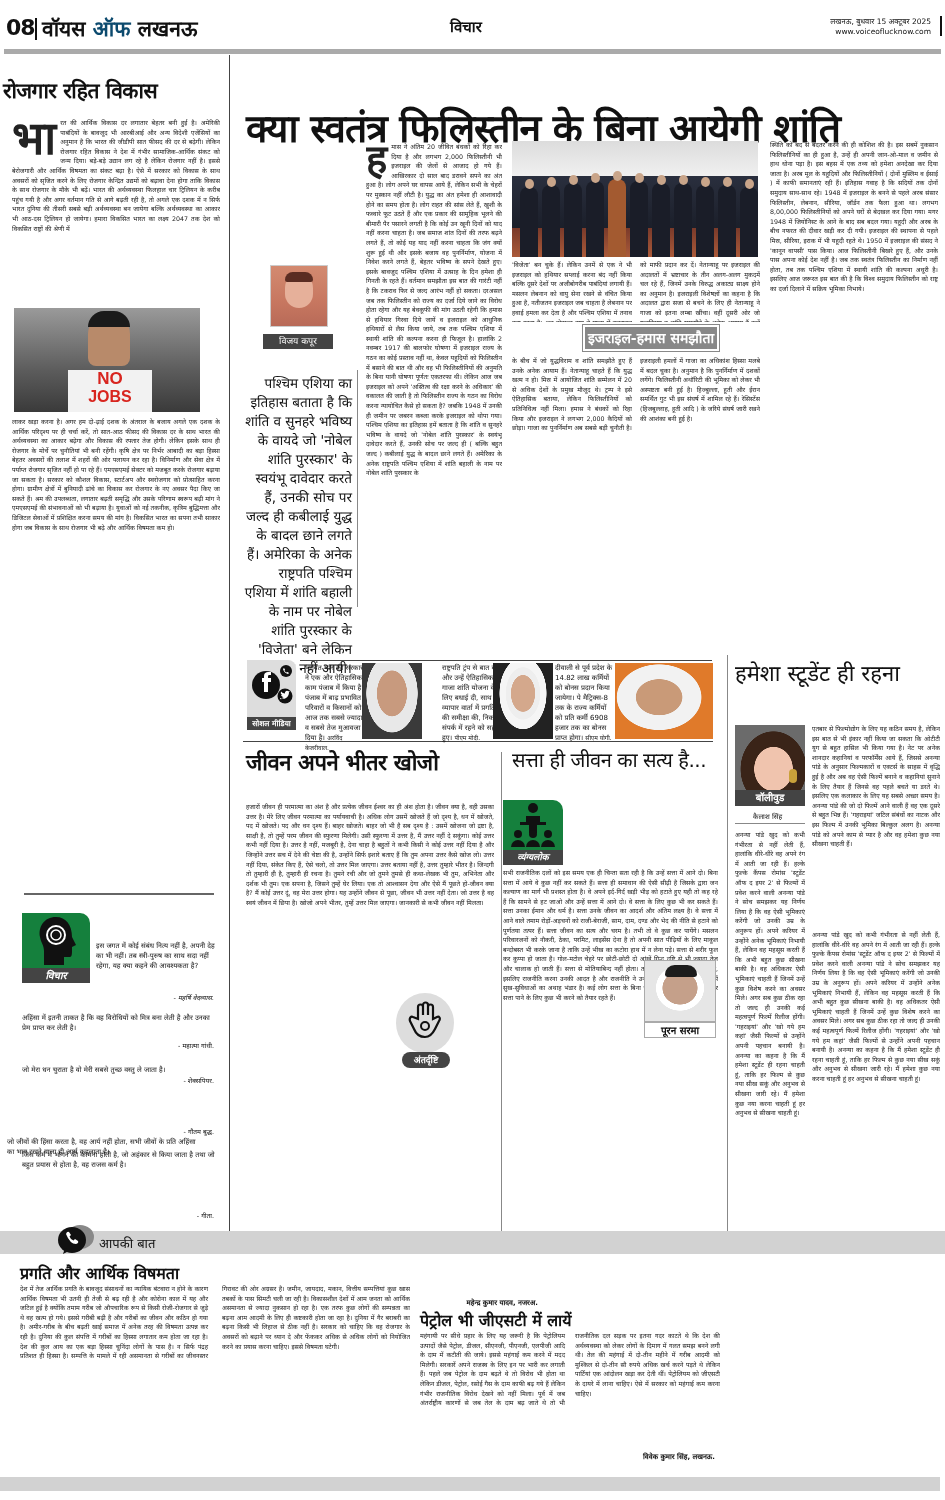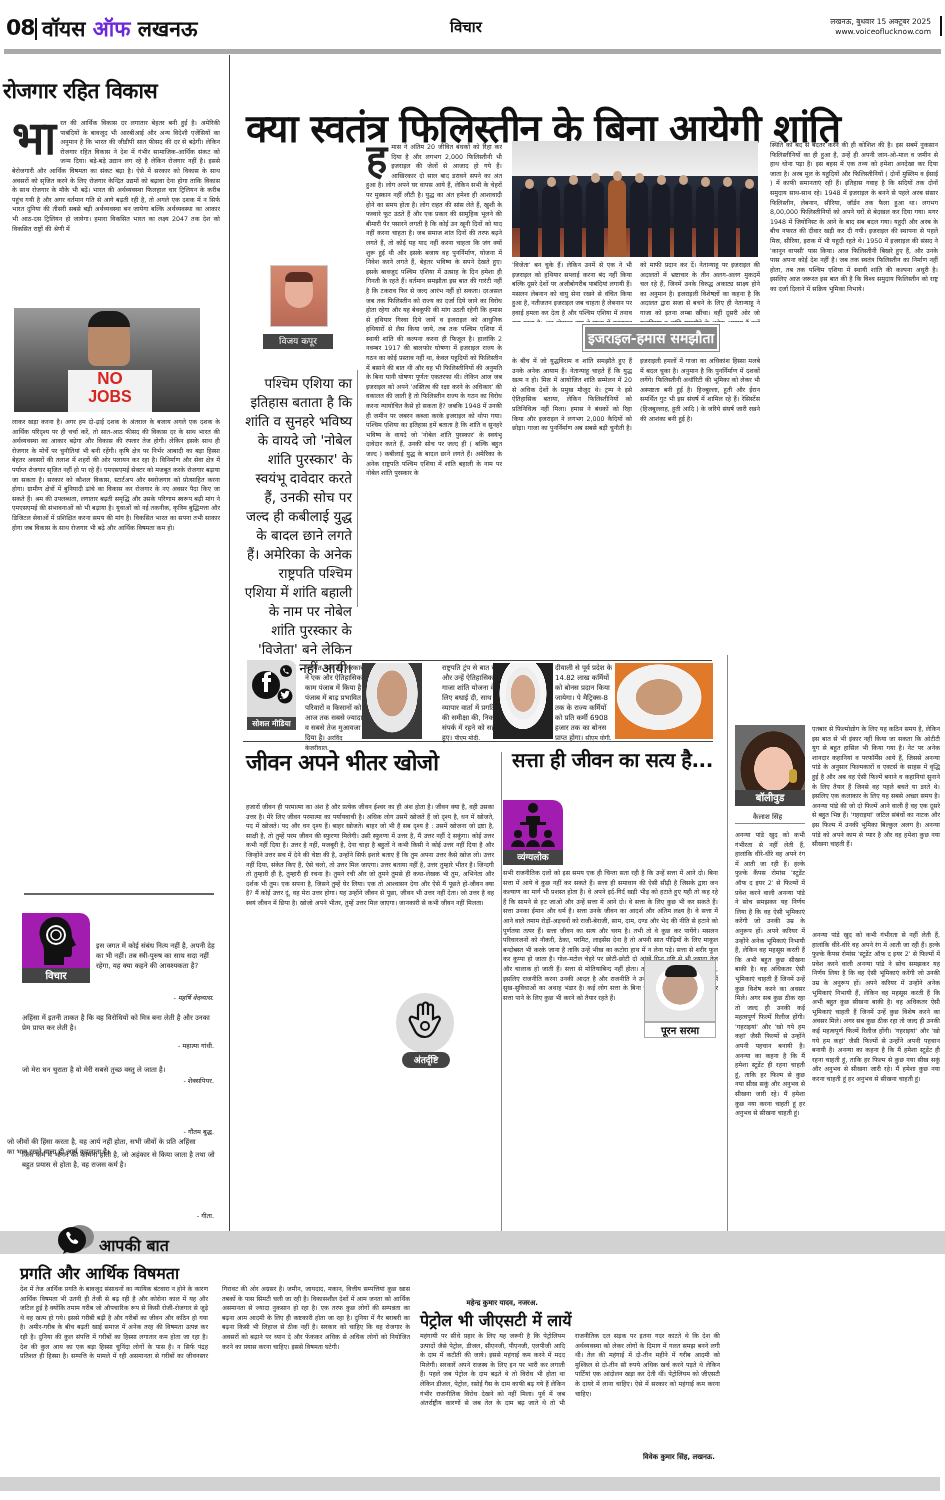--- a/index.html
+++ b/index.html
@@ -7,43 +7,43 @@
   body { font-family: "DejaVu Sans", sans-serif; color: #111; position: relative; }
   .abs { position: absolute; }
   .body-text { font-family: "DejaVu Sans", sans-serif; font-size: 6.3px; line-height: 9.6px; color: #222; text-align: justify; overflow: hidden; }
   .vrule { position: absolute; width: 1px; background: #444; }
   .hrule { position: absolute; height: 1px; background: #444; }
 
   
   .mast-num { font-size: 22px; font-weight: bold; letter-spacing: -1px; }
   .mast-sep { width: 2px; height: 22px; background: #111; }
   .mast-name { font-size: 21px; font-weight: bold; }
-  .mast-name .mid { color: #6d28d9; }
+  .mast-name .mid { color: #0c4a6e; }
   .mast-section { font-size: 15px; font-weight: bold; }
   .mast-date { font-size: 7.5px; text-align: right; line-height: 10px; }
   .topbar { height: 5px; background: #aaa; }
 
   .lead-head { font-size: 21px; font-weight: bold; letter-spacing: -0.5px; }
   .main-head { font-size: 39px; font-weight: bold; letter-spacing: -1px; white-space: nowrap; }
   .drop { font-size: 46px; font-weight: bold; line-height: 40px; float: left; margin-right: 4px; }
   .group-photo { background:
       linear-gradient(180deg, #dcdcdc 0%, #f0f0f0 30%, #2a2f3e 30%, #1b1f2a 75%, #7a3a2a 75%, #aa5a3a 100%); }
   .group-photo .fig { position: absolute; bottom: 0; width: 18px; background: #1a1d28; border-radius: 8px 8px 0 0; }
   .group-photo .head { position: absolute; width: 9px; height: 10px; border-radius: 50%; background: #c9a58a; }
 
   .caption-bar { background: #444; color: #fff; text-align: center; font-size: 11px; font-weight: bold; }
   .pull-quote { font-size: 13.5px; line-height: 19px; text-align: right; color: #111; }
   .tag-box { background: #888; color: #fff; font-size: 17px; font-weight: bold; text-align: center; border: 2px solid #fff; outline: 1px solid #888; }
 
   .social-box { background: #ddd; border-radius: 0 8px 0 0; }
   .quote-text { font-size: 7px; line-height: 10px; color: #111; }
   .sec-head { font-size: 22px; font-weight: bold; letter-spacing: -0.5px; }
-  .sec-head-light { font-size: 22px; font-weight: bold; letter-spacing: -0.5px; }
+  .sec-head-light { font-size: 22px; font-weight: normal; letter-spacing: -0.5px; }
   .bolly-head { font-size: 22px; line-height: 32px; }
-  .icon-box { background: #a21caf; border-radius: 0 10px 0 0; }
+  .icon-box { background: #15803d; border-radius: 0 10px 0 0; font-style: italic; }
   .icon-label { position: absolute; bottom: 0; left: 0; right: 0; background: #444; color: #fff; text-align: center; font-size: 10px; font-weight: bold; height: 15px; line-height: 15px; }
 
   .thought { font-size: 7px; line-height: 10px; }
   .attrib { font-size: 6.5px; text-align: right; }
   .aapki-bar { background: #d2d2d2; }
   .letter-head { font-size: 16px; font-weight: bold; }
   .letter-sign { font-size: 7px; font-weight: bold; text-align: right; }
 </style>
 </head>
 <body>
@@ -182,20 +182,21 @@
 </div>
 <div class="abs" style="left:493px;top:663px;width:60px;height:76px;background:radial-gradient(ellipse at 50% 40%,#d4a88c 0 28%,#eee 29% 40%,#f5f5f5 41% 55%,#222 56%);"></div>
 
 <div class="abs quote-text" style="left:555px;top:663px;width:58px;">
   <span>दीवाली से पूर्व प्रदेश के 14.82 लाख कर्मियों को बोनस प्रदान किया जायेगा। पे मैट्रिक्स-8 तक के राज्य कर्मियों को प्रति कर्मी 6908 हजार तक का बोनस प्राप्त होगा।</span>
   <span style="font-size:6px;">सीएम योगी.</span>
 </div>
 <div class="abs" style="left:615px;top:663px;width:98px;height:76px;background:radial-gradient(ellipse at 45% 45%,#c99a78 0 30%,#f2f2f2 31% 55%,#e07a2a 56%);"></div>
 
 <div class="abs bolly-head" style="left:735px;top:658px;width:210px;">
+  <div>हमेशा स्टूडेंट ही रहना</div>
 </div>
 <div class="abs" style="left:735px;top:725px;width:70px;height:80px;background:radial-gradient(ellipse at 55% 55%,#f0c4ae 0 35%,#3a2418 36% 60%,#6b6b6b 61%);">
   <div class="abs" style="left:54px;top:44px;width:8px;height:14px;border-radius:4px;background:#c9a13a;"></div>
 </div>
 <div class="abs caption-bar" style="left:735px;top:790px;width:70px;height:16px;line-height:16px;font-size:10px;">बॉलीवुड</div>
 <div class="abs" style="left:753px;top:812px;font-size:7px;">कैलाश सिंह</div>
 <div class="hrule" style="left:735px;top:823px;width:70px;background:#888;"></div>
 <div class="abs body-text" style="left:812px;top:724px;width:128px;height:205px;">एतबार से फिल्मोद्योग के लिए यह कठिन समय है, लेकिन इस बात से भी इंकार नहीं किया जा सकता कि ओटीटी युग से बहुत हासिल भी किया गया है। नेट पर अनेक शानदार कहानियां व परफॉर्मेंस आये हैं, जिससे अनन्या पांडे के अनुसार फिल्मकारों व एक्टर्स के साहस में वृद्धि हुई है और अब वह ऐसी फिल्में बनाने व कहानियां सुनाने के लिए तैयार हैं जिनसे वह पहले बचते या डरते थे। इसलिए एक कलाकार के लिए यह सबसे अच्छा समय है। अनन्या पांडे की जो दो फिल्में आने वाली हैं वह एक दूसरे से बहुत भिन्न हैं। 'गहराइयां' जटिल संबंधों का नाटक और इस फिल्म में उनकी भूमिका बिल्कुल अलग है। अनन्या पांडे को अपने काम से प्यार है और वह हमेशा कुछ नया सीखना चाहती हैं।</div>
 <div class="abs body-text" style="left:735px;top:830px;width:70px;height:630px;">अनन्या पांडे खुद को कभी गंभीरता से नहीं लेती हैं, हालांकि धीरे-धीरे वह अपने रंग में आती जा रही हैं। हल्के फुल्के कैंपस रोमांस 'स्टूडेंट ऑफ द इयर 2' से फिल्मों में प्रवेश करने वाली अनन्या पांडे ने सोच समझकर यह निर्णय लिया है कि वह ऐसी भूमिकाएं करेंगी जो उनकी उम्र के अनुरूप हों। अपने करियर में उन्होंने अनेक भूमिकाएं निभायी हैं, लेकिन वह महसूस करती हैं कि अभी बहुत कुछ सीखना बाकी है। वह अधिकतर ऐसी भूमिकाएं चाहती हैं जिनमें उन्हें कुछ विशेष करने का अवसर मिले। अगर सब कुछ ठीक रहा तो जल्द ही उनकी कई महत्वपूर्ण फिल्में रिलीज होंगी। 'गहराइयां' और 'खो गये हम कहां' जैसी फिल्मों से उन्होंने अपनी पहचान बनायी है। अनन्या का कहना है कि मैं हमेशा स्टूडेंट ही रहना चाहती हूं, ताकि हर फिल्म से कुछ नया सीख सकूं और अनुभव से सीखना जारी रहे। मैं हमेशा कुछ नया करना चाहती हूं हर अनुभव से सीखना चाहती हूं।</div>
 <div class="abs body-text" style="left:812px;top:930px;width:128px;height:530px;">
@@ -236,21 +237,21 @@
 </div>
 <div class="abs" style="left:644px;top:1022px;width:72px;height:16px;line-height:16px;text-align:center;font-size:10px;font-weight:bold;border:1px solid #aaa;background:#fff;">पूरन सरमा</div>
 
 <div class="abs aapki-bar" style="left:0;top:1231px;width:945px;height:23px;"></div>
 <svg class="abs" width="40" height="36" viewBox="0 0 40 36" style="left:55px;top:1222px;">
   <ellipse cx="25" cy="15" rx="14" ry="12" fill="#888"></ellipse>
   <ellipse cx="17" cy="18" rx="14" ry="13" fill="#111"></ellipse>
   <path d="M8 32 l2-6 4 3z" fill="#111"></path>
   <path d="M11 12 q1-3 3-2 l2 3 -1.5 1.5 q1 3 4 4 l1.5-1.5 3 2 q1 2 -2 3 q-6 0 -10-10z" fill="#fff"></path>
 </svg>
-<div class="abs" style="left:99px;top:1234px;font-size:16px;font-weight:bold;">आपकी बात</div>
+<div class="abs" style="left:99px;top:1234px;font-size:13px;font-weight:normal;">आपकी बात</div>
 
 <div class="abs letter-head" style="left:20px;top:1262px;">प्रगति और आर्थिक विषमता</div>
 <div class="abs body-text" style="left:20px;top:1284px;width:390px;height:210px;column-count:2;column-gap:14px;">देश में तेज आर्थिक प्रगति के बावजूद संसाधनों का न्यायिक बंटवारा न होने के कारण आर्थिक विषमता भी उतनी ही तेजी से बढ़ रही है और कोरोना काल में यह और जटिल हुई है क्योंकि तमाम गरीब जो औपचारिक रूप से किसी रोजी-रोजगार से जुड़े थे वह खत्म हो गये। इससे गरीबी बढ़ी है और गरीबों का जीवन और कठिन हो गया है। अमीर-गरीब के बीच बढ़ती खाई समाज में अनेक तरह की विषमता उत्पन्न कर रही है। दुनिया की कुल संपत्ति में गरीबों का हिस्सा लगातार कम होता जा रहा है। देश की कुल आय का एक बड़ा हिस्सा चुनिंदा लोगों के पास है। न सिर्फ पंद्रह प्रतिशत ही हिस्सा है। सम्पत्ति के मामले में रही असमानता से गरीबों का जीवनस्तर गिरावट की ओर अग्रसर है। जमीन, जायदाद, मकान, वित्तीय सम्पत्तियां कुछ खास तबकों के पास सिमटी चली जा रही है। विकासशील देशों में आम जनता को आर्थिक असमानता से ज्यादा नुकसान हो रहा है। एक तरफ कुछ लोगों की सम्पन्नता का बढ़ना आम आदमी के लिए ही कष्टकारी होता जा रहा है। दुनिया में गैर बराबरी का बढ़ना किसी भी लिहाज से ठीक नहीं है। सरकार को चाहिए कि वह रोजगार के अवसरों को बढ़ाने पर ध्यान दे और फेंककर अधिक से अधिक लोगों को नियोजित करने का प्रयास करना चाहिए। इससे विषमता घटेगी।</div>
 <div class="abs body-text" style="left:420px;top:1278px;width:120px;height:20px;">
 </div>
 <div class="abs letter-sign" style="left:410px;top:1298px;width:128px;">महेन्द्र कुमार यादव, नजरअ.</div>
 
 <div class="abs letter-head" style="left:420px;top:1309px;">पेट्रोल भी जीएसटी में लायें</div>
 <div class="abs body-text" style="left:420px;top:1331px;width:300px;height:133px;column-count:2;column-gap:10px;">महंगायी पर सीधे प्रहार के लिए यह जरूरी है कि पेट्रोलियम उत्पादों जैसे पेट्रोल, डीजल, सीएनजी, पीएनजी, एलपीजी आदि के दाम में कटौती की जाये। इससे महंगाई कम करने में मदद मिलेगी। सरकारें अपने राजस्व के लिए इन पर भारी कर लगाती हैं। पहले जब पेट्रोल के दाम बढ़ते थे तो विरोध भी होता था लेकिन डीजल, पेट्रोल, रसोई गैस के दाम काफी बढ़ गये हैं लेकिन गंभीर राजनीतिक विरोध देखने को नहीं मिला। पूर्व में जब अंतर्राष्ट्रीय कारणों से जब तेल के दाम बढ़ जाते थे तो भी राजनीतिक दल सड़क पर इतना गदर काटते थे कि देश की अर्थव्यवस्था को लेकर लोगों के दिमाग में गलत समझ बनने लगी थी। तेल की महंगाई में दो-तीन महीने में गरीब आदमी को मुश्किल से दो-तीन सौ रुपये अधिक खर्च करने पड़ते थे लेकिन पार्टियां एक आंदोलन खड़ा कर देती थीं। पेट्रोलियम को जीएसटी के दायरे में लाना चाहिए। ऐसे में सरकार को महंगाई कम करना चाहिए।</div>
 <div class="abs letter-sign" style="left:580px;top:1452px;width:135px;">विवेक कुमार सिंह, लखनऊ.</div>

